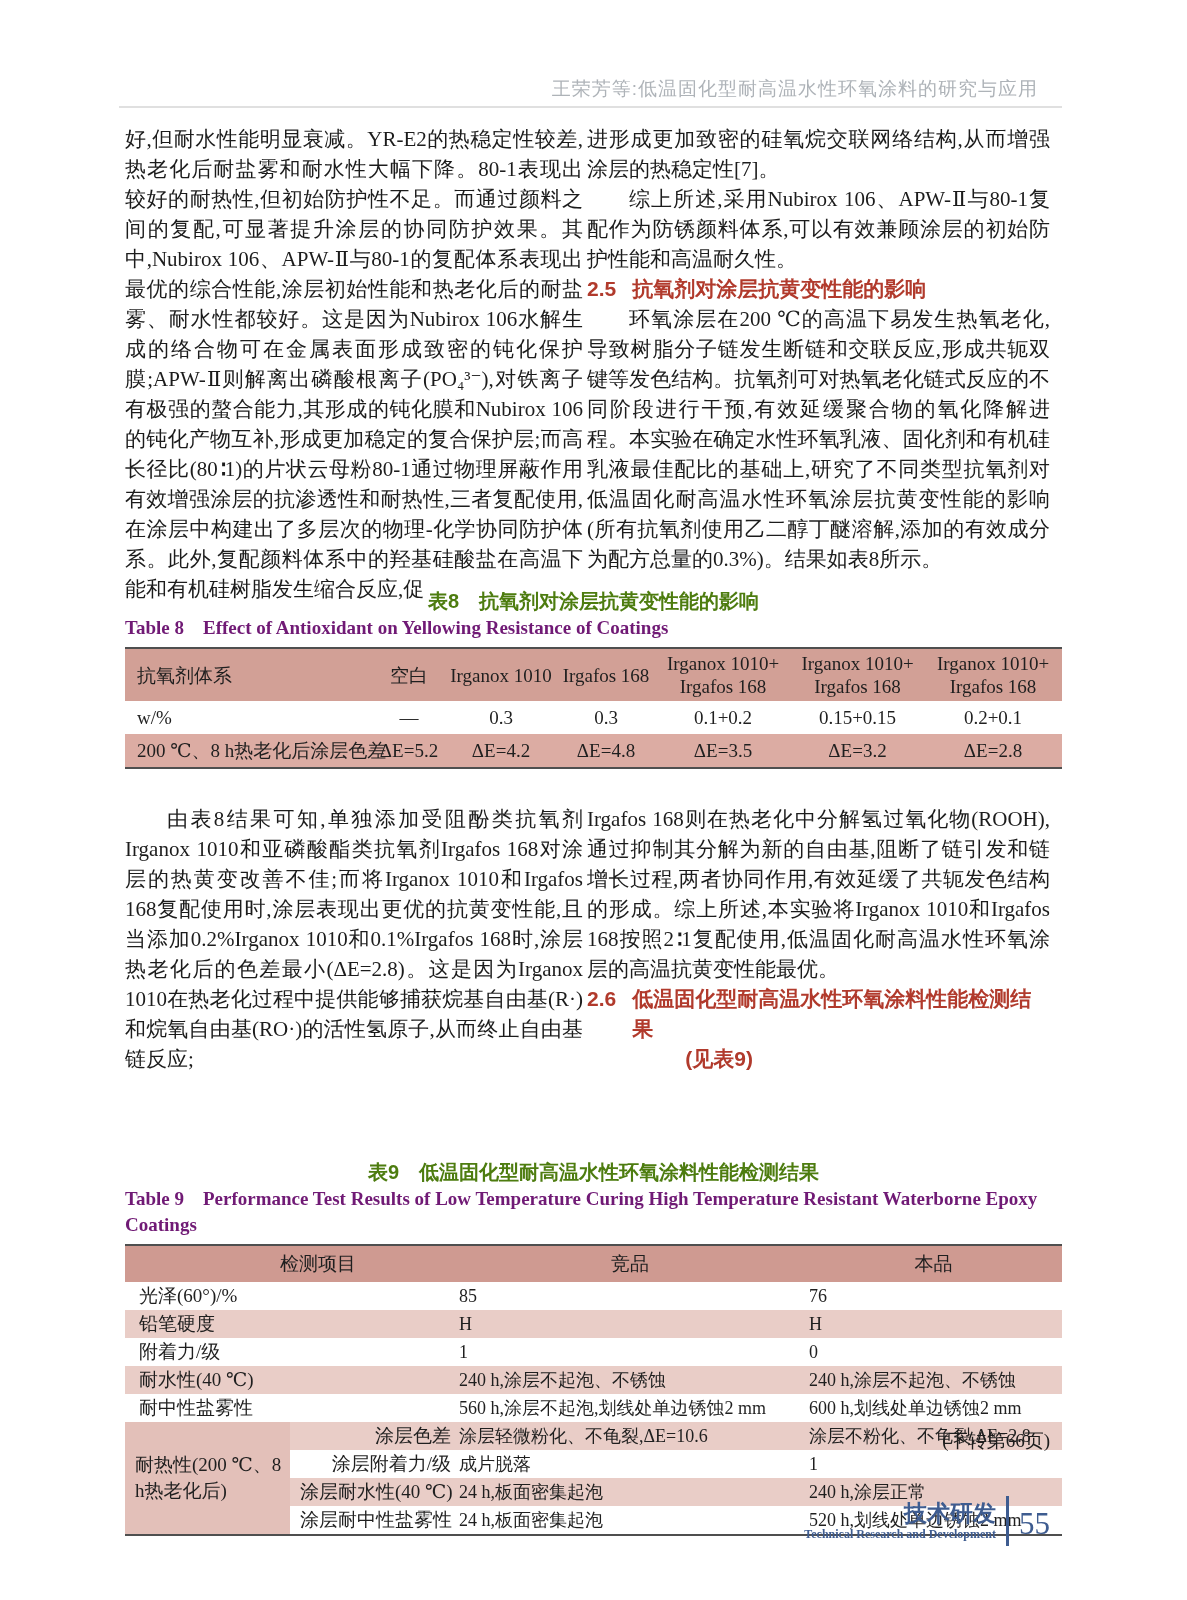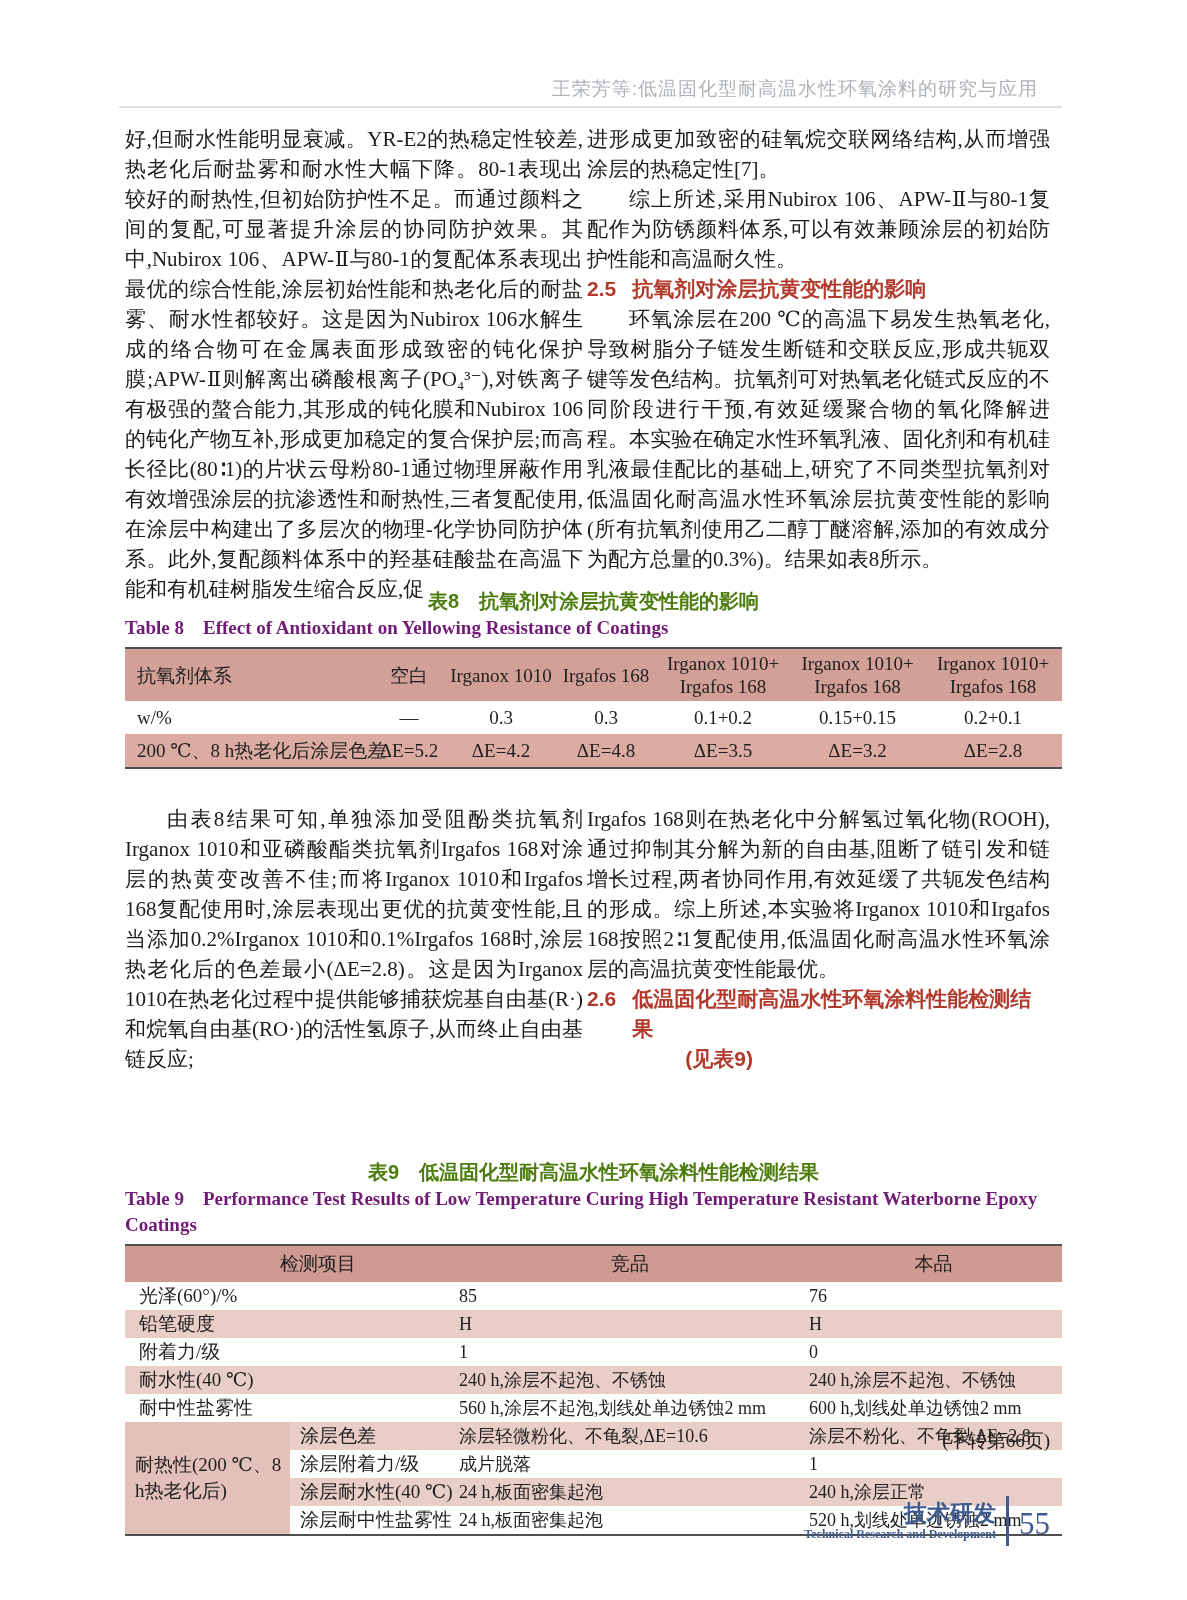--- a/index.html
+++ b/index.html
@@ -53,21 +53,21 @@
     background:#d2a096; font-size:19px; height:52px; text-align:center; line-height:23px;
   }
   .t8 th.first, .t8 td.first { text-align:left; padding-left:12px; }
   .t8 td { font-size:19px; height:33px; text-align:center; white-space:nowrap; }
   .t8 tr.pink { background:#dcaca3; }
   
   .t9 th { background:#cf9a91; font-size:19px; height:36px; text-align:center; }
   .t9 th.items { padding-left:60px; }
   .t9 td { font-size:18px; height:28px; text-align:left; white-space:nowrap; }
   .t9 td.item { text-align:left; padding-left:14px; font-size:19px; }
-  .t9 td.subitem { text-align:left; padding-left:10px; font-size:19px; overflow:visible; }
+  .t9 td.subitem { text-align:right; padding-left:10px; font-size:19px; overflow:visible; }
   .t9 tr.pink td { background:#e9cdc7; }
   .t9 tr td.g-cell {
     background:#e3c0b9; text-align:left; padding-left:10px; font-size:19px;
     line-height:26px; white-space:normal; vertical-align:middle;
   }
   
   .continued {
     position:absolute; top:1428px; right:137px; font-size:19px; color:#1c1c1c;
   }
   .footer {

